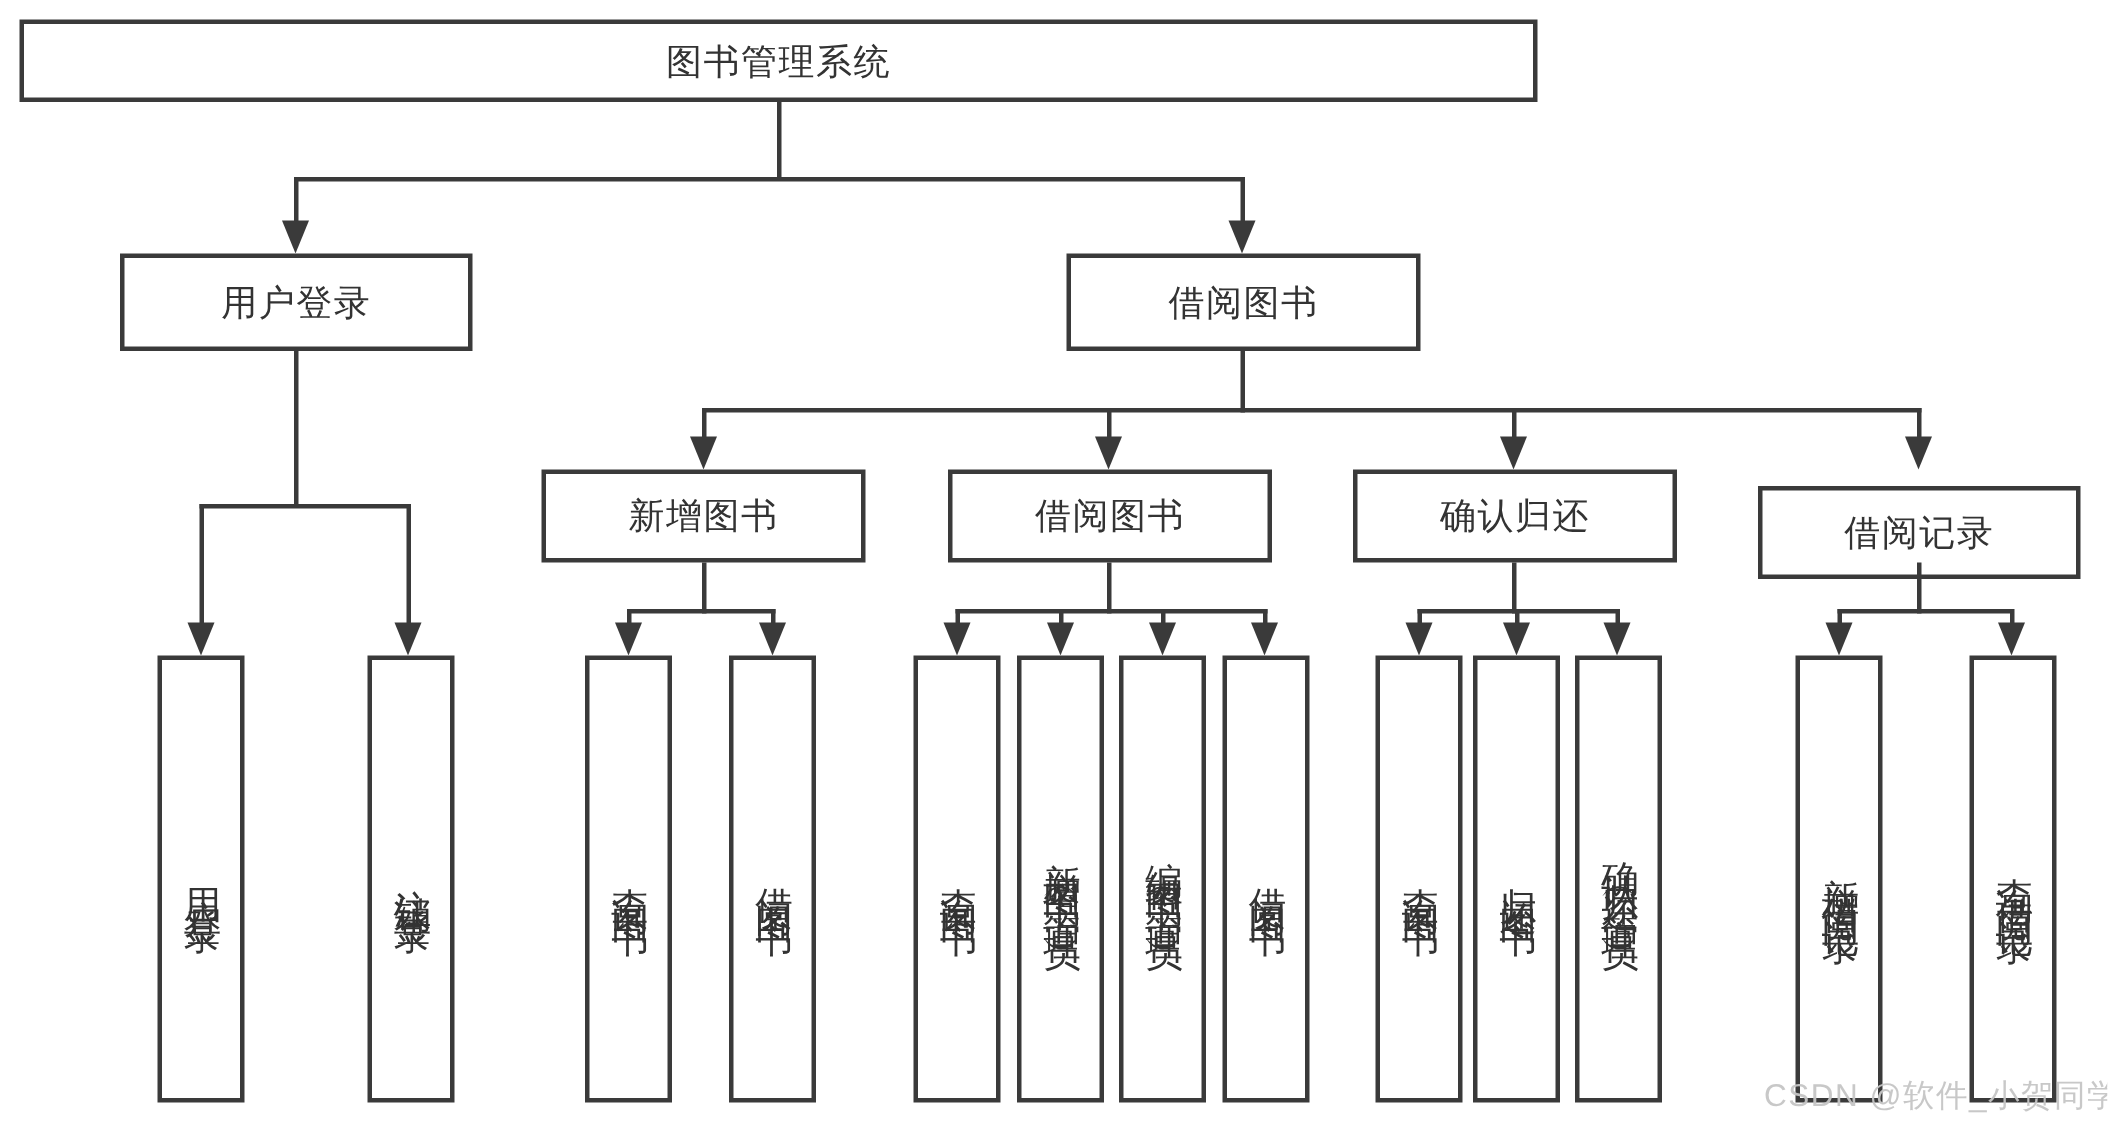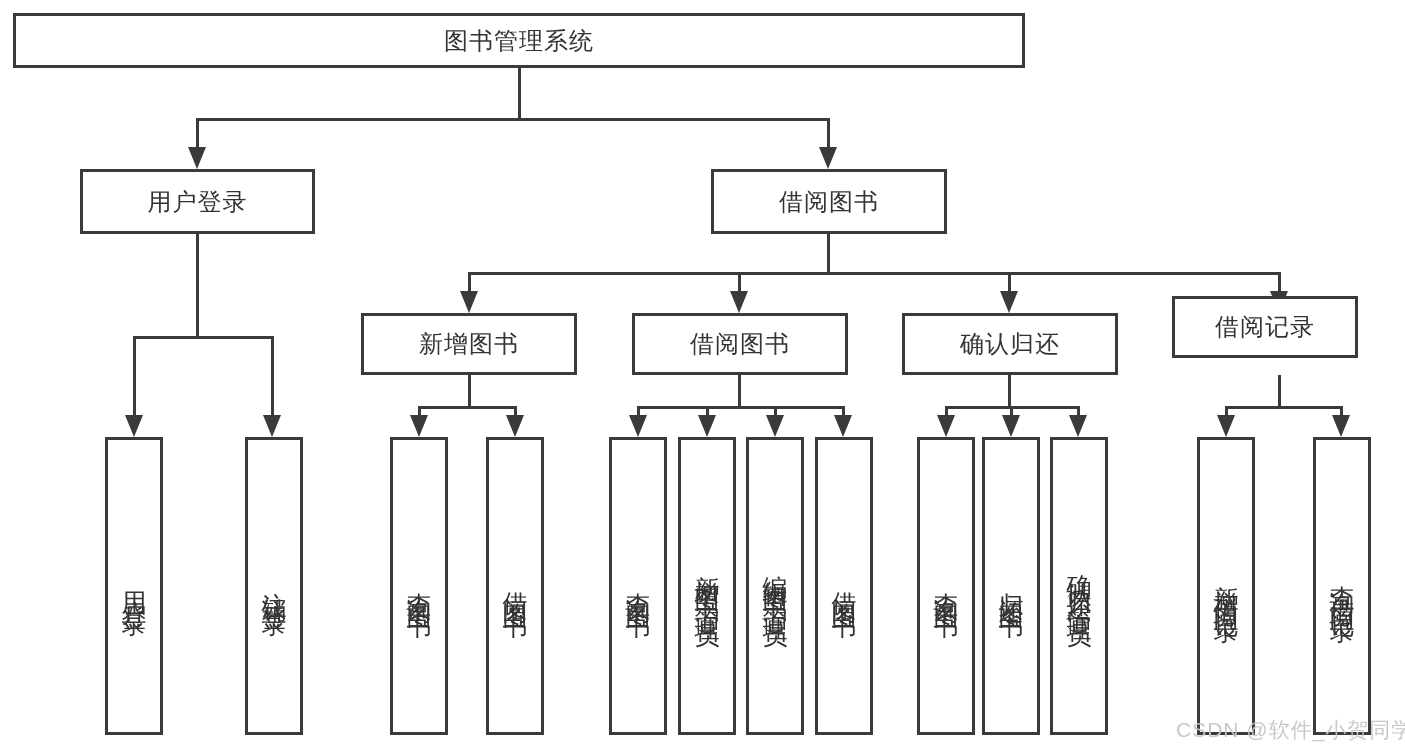--- a/index.html
+++ b/index.html
@@ -105,21 +105,21 @@
 
   <div class="node" style="left:361px; top:313px; width:216px; height:62px;">
     <span>新增图书</span>
   </div>
   <div class="node" style="left:632px; top:313px; width:216px; height:62px;">
     <span>借阅图书</span>
   </div>
   <div class="node" style="left:902px; top:313px; width:216px; height:62px;">
     <span>确认归还</span>
   </div>
-  <div class="node" style="left:1172px; top:296px; width:186px; height:62px;">
+  <div class="node" style="left:1172px; top:324px; width:215px; height:62px;">
     <span>借阅记录</span>
   </div>
 
   <div class="vline" style="left:468px; top:375px; height:34px;"></div>
   <div class="hline" style="left:418px; top:406px; width:99px;"></div>
   <div class="vline" style="left:418px; top:406px; height:12px;"></div>
   <div class="tri" style="left:410px; top:415px;"></div>
   <div class="vline" style="left:514px; top:406px; height:12px;"></div>
   <div class="tri" style="left:506px; top:415px;"></div>
 

